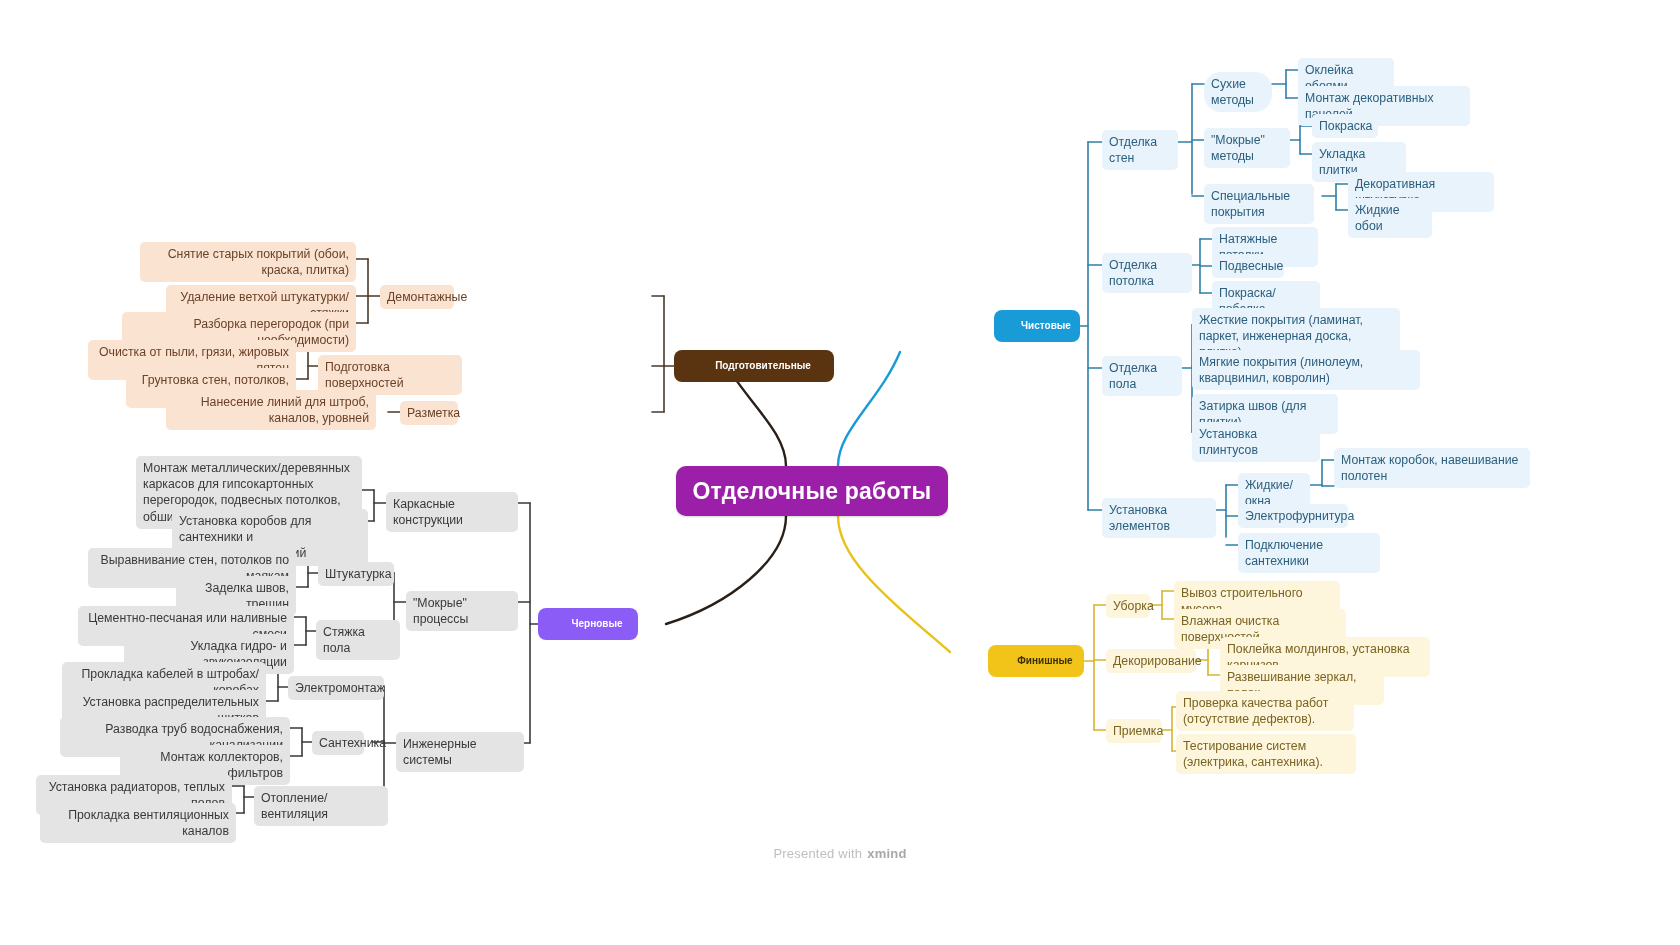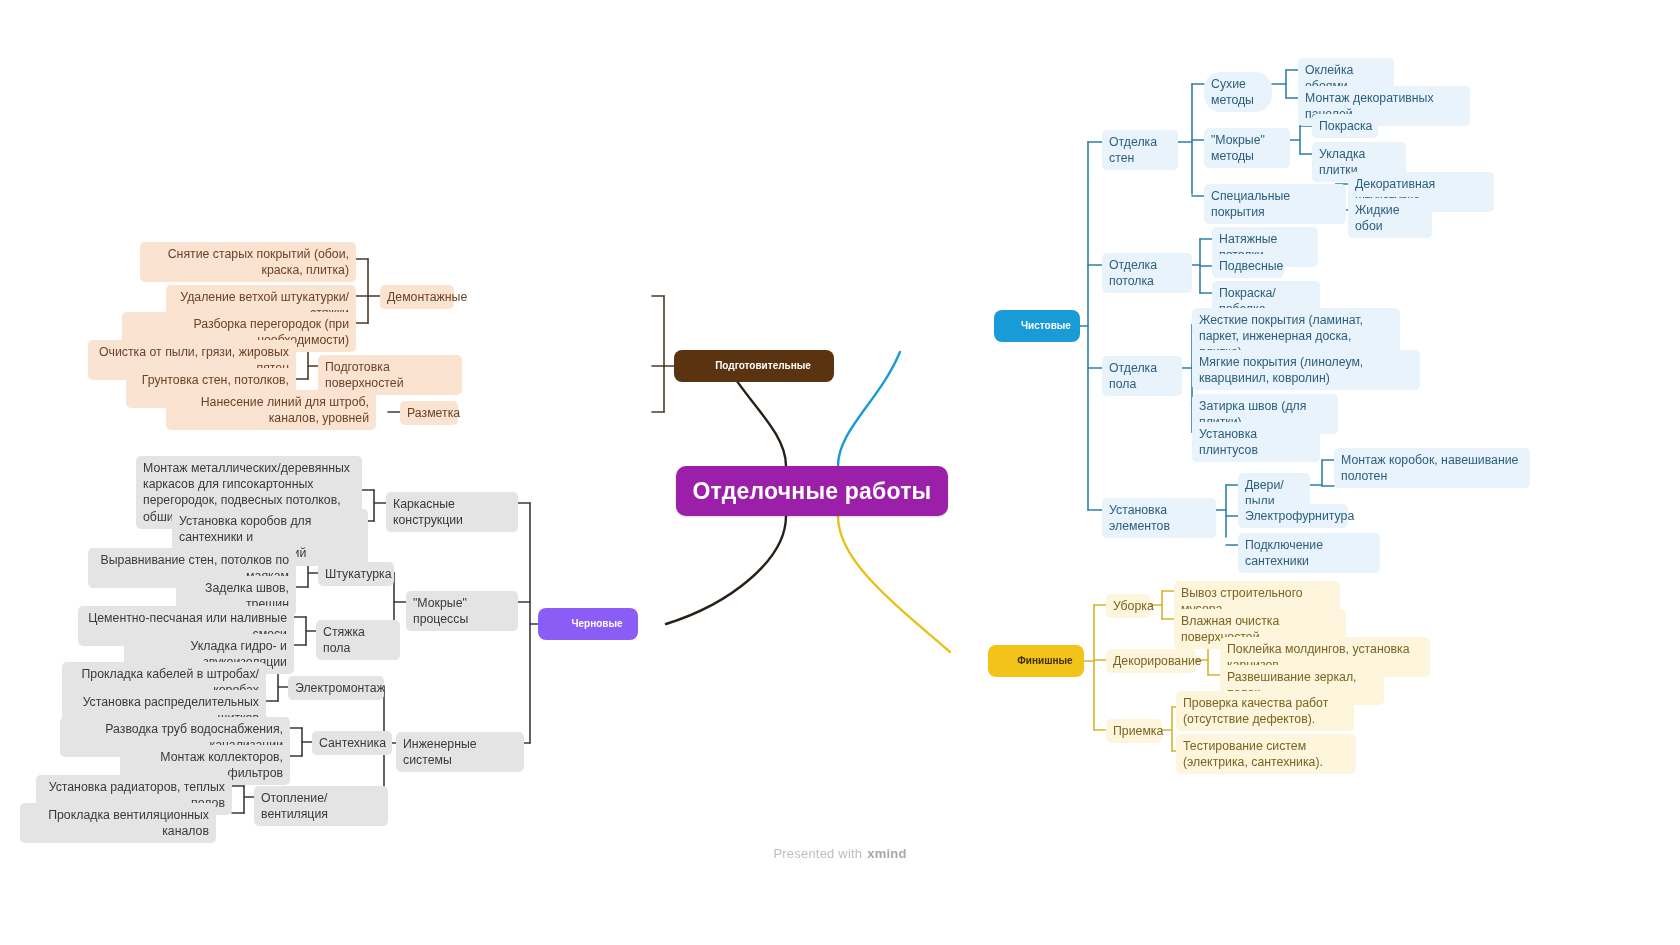--- a/index.html
+++ b/index.html
@@ -216,37 +216,37 @@
 
   <div class="node lf blue" style="left:1102px;top:130px;width:76px;">Отделка стен</div>
   <div class="node lf blue" style="left:1204px;top:72px;width:68px;border-radius:17px;">Сухие методы</div>
   <div class="node lf blue" style="left:1298px;top:58px;width:96px;">Оклейка обоями</div>
   <div class="node lf blue" style="left:1298px;top:86px;width:172px;">Монтаж декоративных панелей</div>
 
   <div class="node lf blue" style="left:1204px;top:128px;width:86px;">"Мокрые" методы</div>
   <div class="node lf blue" style="left:1312px;top:114px;width:66px;">Покраска</div>
   <div class="node lf blue" style="left:1312px;top:142px;width:94px;">Укладка плитки</div>
 
-  <div class="node lf blue" style="left:1204px;top:184px;width:142px;">Специальные покрытия</div>
+  <div class="node lf blue" style="left:1204px;top:184px;width:110px;">Специальные покрытия</div>
   <div class="node lf blue" style="left:1348px;top:172px;width:146px;">Декоративная штукатурка</div>
   <div class="node lf blue" style="left:1348px;top:198px;width:84px;">Жидкие обои</div>
 
   <div class="node lf blue" style="left:1102px;top:253px;width:90px;">Отделка потолка</div>
   <div class="node lf blue" style="left:1212px;top:227px;width:106px;">Натяжные потолки</div>
   <div class="node lf blue" style="left:1212px;top:254px;width:72px;">Подвесные</div>
   <div class="node lf blue" style="left:1212px;top:281px;width:108px;">Покраска/побелка</div>
 
   <div class="node lf blue" style="left:1102px;top:356px;width:80px;">Отделка пола</div>
   <div class="node lf blue" style="left:1192px;top:308px;width:208px;">Жесткие покрытия (ламинат, паркет, инженерная доска, плитка)</div>
   <div class="node lf blue" style="left:1192px;top:350px;width:228px;">Мягкие покрытия (линолеум, кварцвинил, ковролин)</div>
   <div class="node lf blue" style="left:1192px;top:394px;width:146px;">Затирка швов (для плитки)</div>
   <div class="node lf blue" style="left:1192px;top:422px;width:128px;">Установка плинтусов</div>
 
   <div class="node lf blue" style="left:1102px;top:498px;width:114px;">Установка элементов</div>
-  <div class="node lf blue" style="left:1238px;top:473px;width:72px;">Двери/пыли</div>
+  <div class="node lf blue" style="left:1238px;top:473px;width:72px;">Жидкие/окна</div>
   <div class="node lf blue" style="left:1334px;top:448px;width:196px;">Монтаж коробок, навешивание полотен</div>
   <div class="node lf blue" style="left:1238px;top:504px;width:110px;">Электрофурнитура</div>
   <div class="node lf blue" style="left:1238px;top:533px;width:142px;">Подключение сантехники</div>
 
   <div class="node main yellow" style="left:988px;top:645px;width:96px;height:32px;">Финишные</div>
 
   <div class="node lf yellow" style="left:1106px;top:594px;width:44px;">Уборка</div>
   <div class="node lf yellow" style="left:1174px;top:581px;width:166px;">Вывоз строительного мусора.</div>
   <div class="node lf yellow" style="left:1174px;top:609px;width:172px;">Влажная очистка поверхностей.</div>
 
@@ -283,26 +283,26 @@
   <div class="node lf grey ta-right" style="left:88px;top:548px;width:208px;">Выравнивание стен, потолков по маякам</div>
   <div class="node lf grey ta-right" style="left:176px;top:576px;width:120px;">Заделка швов, трещин</div>
   <div class="node lf grey ta-left" style="left:316px;top:620px;width:84px;">Стяжка пола</div>
   <div class="node lf grey ta-right" style="left:78px;top:606px;width:216px;">Цементно-песчаная или наливные смеси</div>
   <div class="node lf grey ta-right" style="left:124px;top:634px;width:170px;">Укладка гидро- и звукоизоляции</div>
 
   <div class="node lf grey ta-left" style="left:396px;top:732px;width:128px;">Инженерные системы</div>
   <div class="node lf grey ta-left" style="left:288px;top:676px;width:96px;">Электромонтаж</div>
   <div class="node lf grey ta-right" style="left:62px;top:662px;width:204px;">Прокладка кабелей в штробах/коробах</div>
   <div class="node lf grey ta-right" style="left:62px;top:690px;width:204px;">Установка распределительных щитков</div>
-  <div class="node lf grey ta-left" style="left:312px;top:731px;width:80px;">Сантехника</div>
+  <div class="node lf grey ta-left" style="left:312px;top:731px;width:52px;">Сантехника</div>
   <div class="node lf grey ta-right" style="left:60px;top:717px;width:230px;">Разводка труб водоснабжения, канализации</div>
   <div class="node lf grey ta-right" style="left:120px;top:745px;width:170px;">Монтаж коллекторов, фильтров</div>
   <div class="node lf grey ta-left" style="left:254px;top:786px;width:134px;">Отопление/вентиляция</div>
   <div class="node lf grey ta-right" style="left:36px;top:775px;width:196px;">Установка радиаторов, теплых полов</div>
-  <div class="node lf grey ta-right" style="left:20px;top:803px;width:196px;">Прокладка вентиляционных каналов</div>
+  <div class="node lf grey ta-right" style="left:40px;top:803px;width:196px;">Прокладка вентиляционных каналов</div>
 
   <div class="footer">
     <span class="fw">
       <span>Presented with</span>
       <b>xmind</b>
     </span>
   </div>
 
 </div>
 

